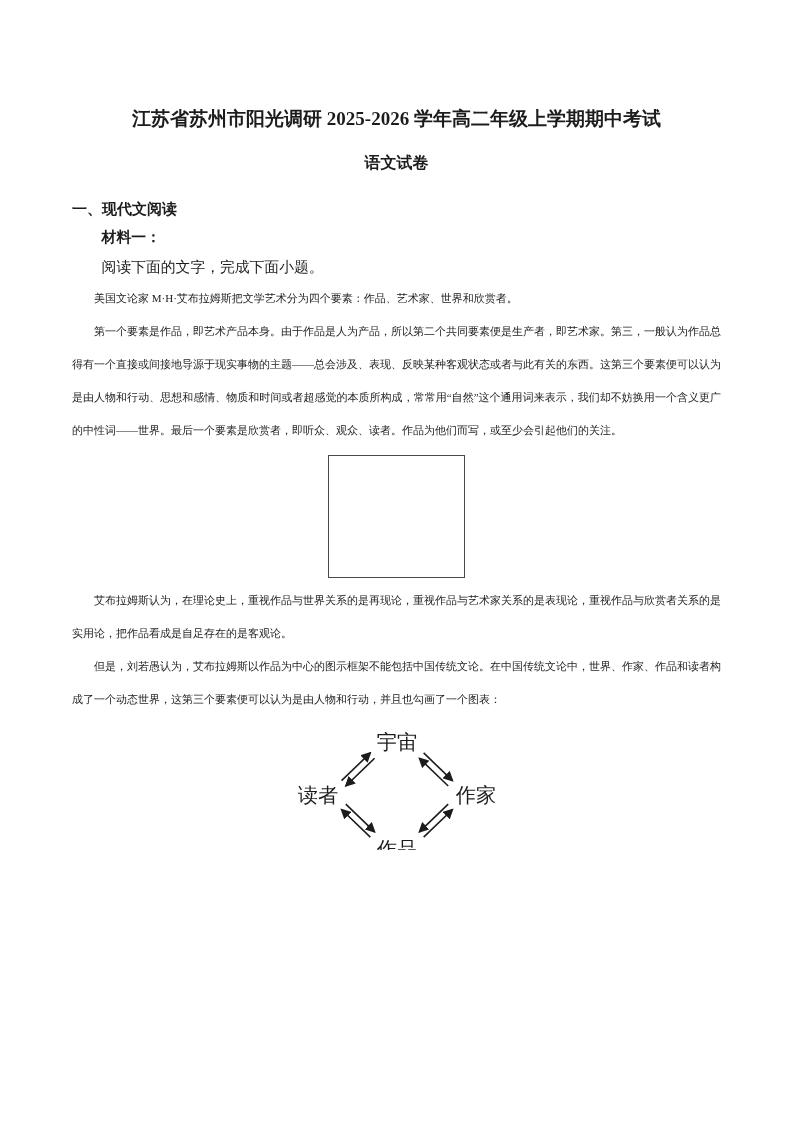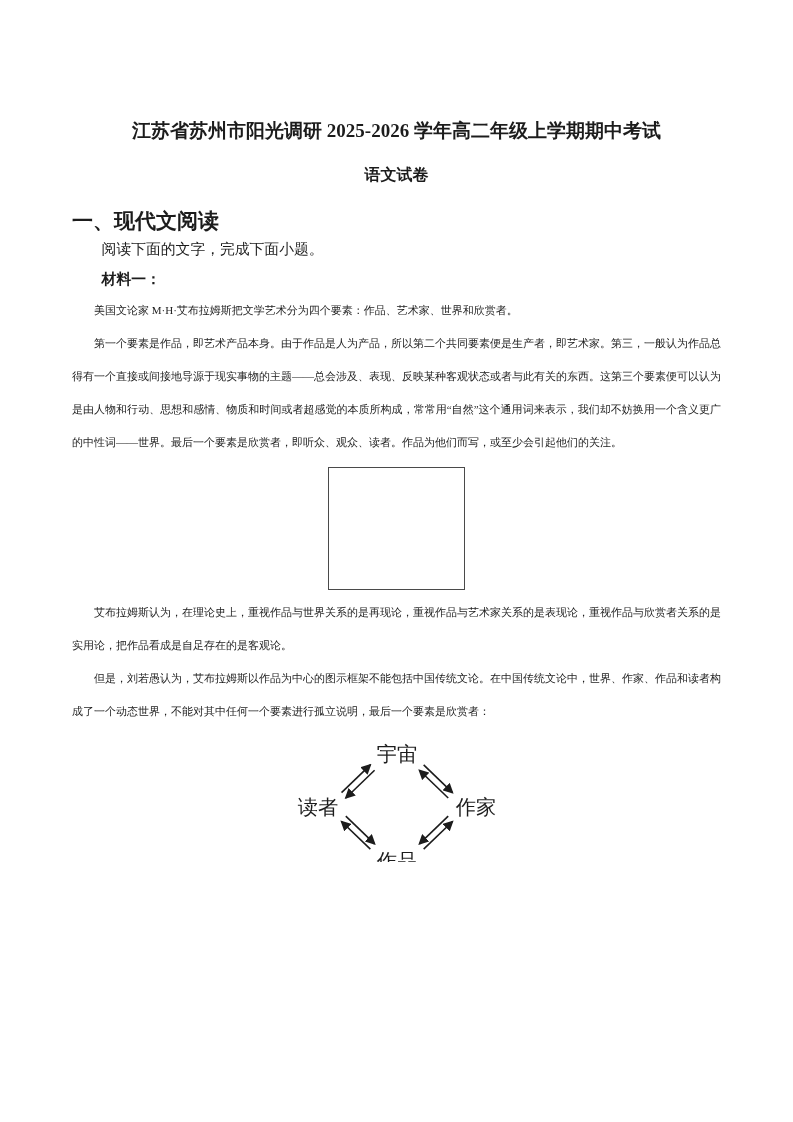--- a/index.html
+++ b/index.html
@@ -1,41 +1,41 @@
 <!DOCTYPE html>
 <html><head>
 <meta charset="utf-8">
 <style>
   * { margin: 0; padding: 0; box-sizing: border-box; }
   html, body { background: #ffffff; }
   .page {
     position: relative;
     width: 793px;
     height: 850px;
-    margin: 12px auto;
+    margin: 0 auto;
     background: #ffffff;
     color: #1c1c1c;
     font-family: "Liberation Serif", "DejaVu Serif", serif;
     padding: 106px 72px 0 72px;
     overflow: hidden;
   }
   .title {
     font-size: 19px;
     font-weight: bold;
     text-align: center;
     line-height: 1.35;
   }
   .subtitle {
     font-size: 16px;
     font-weight: bold;
     text-align: center;
     margin-top: 21px;
   }
   .section-heading {
-    font-size: 21px;
+    font-size: 15px;
     font-weight: bold;
     margin-top: 22px;
     line-height: 26px;
   }
   p.body {
     font-size: 11px;
     line-height: 33px;
     text-align: justify;
     text-indent: 2em;
   }
@@ -72,34 +72,34 @@
 </head>
 <body>
 
 <div class="page">
 
   <h1 class="title">江苏省苏州市阳光调研 2025-2026 学年高二年级上学期期中考试</h1>
   <h2 class="subtitle">语文试卷</h2>
 
   <div class="section-heading">一、现代文阅读</div>
 
+  <p class="short bold">材料一：</p>
+
   <p class="short">阅读下面的文字，完成下面小题。</p>
-
-  <p class="short bold">材料一：</p>
 
   <p class="body">美国文论家 M·H·艾布拉姆斯把文学艺术分为四个要素：作品、艺术家、世界和欣赏者。</p>
 
   <p class="body">第一个要素是作品，即艺术产品本身。由于作品是人为产品，所以第二个共同要素便是生产者，即艺术家。第三，一般认为作品总得有一个直接或间接地导源于现实事物的主题——总会涉及、表现、反映某种客观状态或者与此有关的东西。这第三个要素便可以认为是由人物和行动、思想和感情、物质和时间或者超感觉的本质所构成，常常用“自然”这个通用词来表示，我们却不妨换用一个含义更广的中性词——世界。最后一个要素是欣赏者，即听众、观众、读者。作品为他们而写，或至少会引起他们的关注。</p>
 
 
   <div class="placeholder-box"></div>
 
   <p class="body">艾布拉姆斯认为，在理论史上，重视作品与世界关系的是再现论，重视作品与艺术家关系的是表现论，重视作品与欣赏者关系的是实用论，把作品看成是自足存在的是客观论。</p>
 
-  <p class="body">但是，刘若愚认为，艾布拉姆斯以作品为中心的图示框架不能包括中国传统文论。在中国传统文论中，世界、作家、作品和读者构成了一个动态世界，不能对其中任何一个要素进行孤立说明，最后一个要素是欣赏者：</p>
+  <p class="body">但是，刘若愚认为，艾布拉姆斯以作品为中心的图示框架不能包括中国传统文论。在中国传统文论中，世界、作家、作品和读者构成了一个动态世界，这第三个要素便可以认为是由人物和行动，并且也勾画了一个图表：</p>
 
   <div class="diagram-wrap">
     <svg viewBox="0 0 300 136">
       <defs>
         <marker id="arrow" viewBox="0 0 10 10" refX="8.5" refY="5" markerWidth="6.5" markerHeight="6.5" orient="auto">
           <path d="M0,0 L10,5 L0,10 z" fill="#1c1c1c"></path>
         </marker>
       </defs>
 
       <line class="arrow-line" x1="98" y1="55" x2="125" y2="29" marker-end="url(#arrow)"></line>

